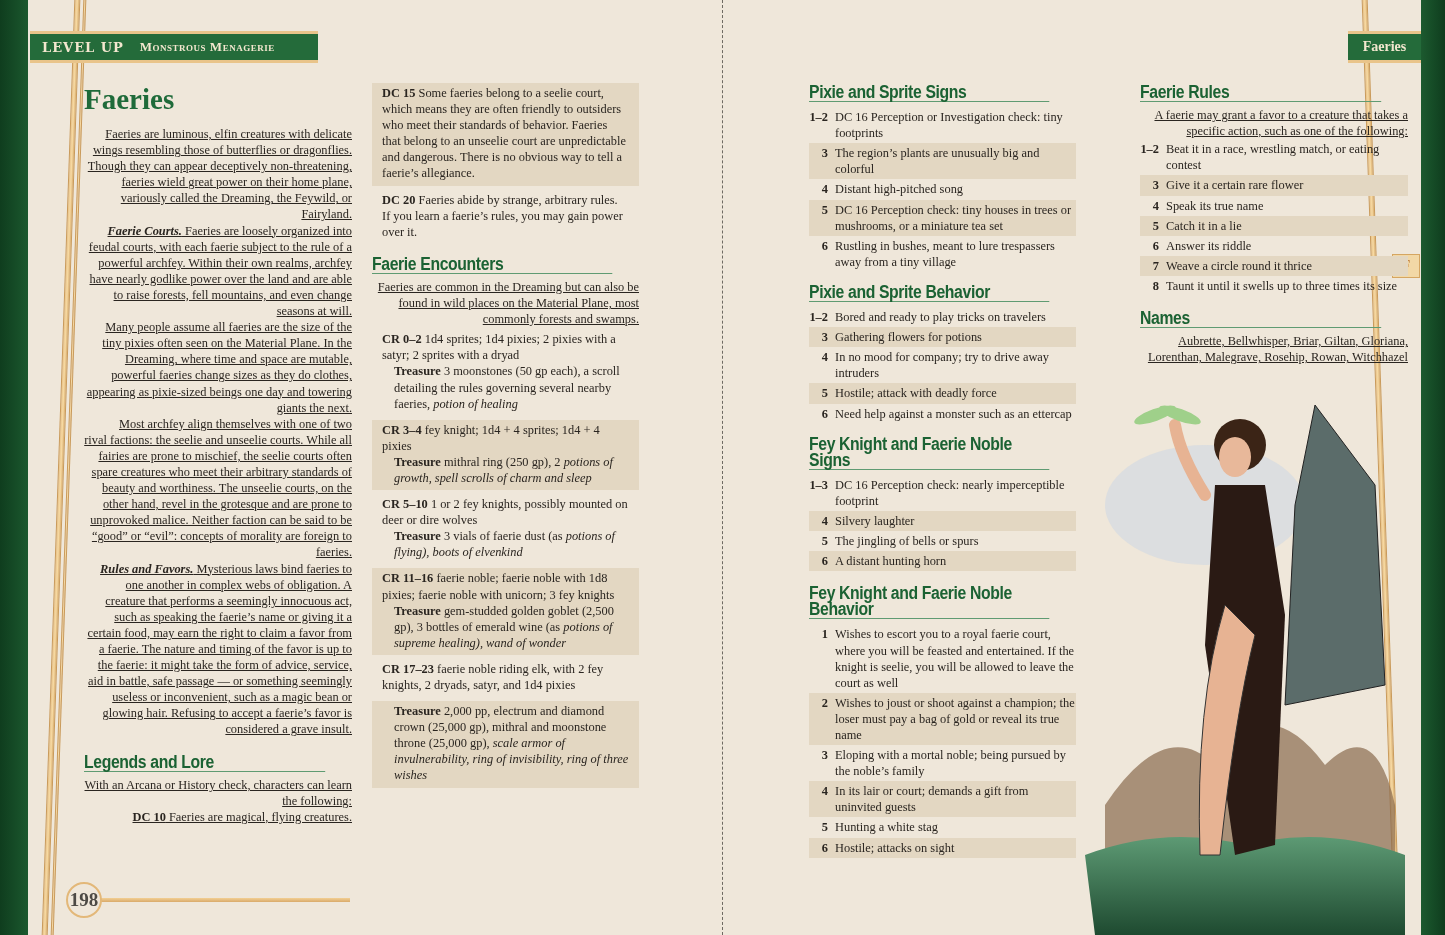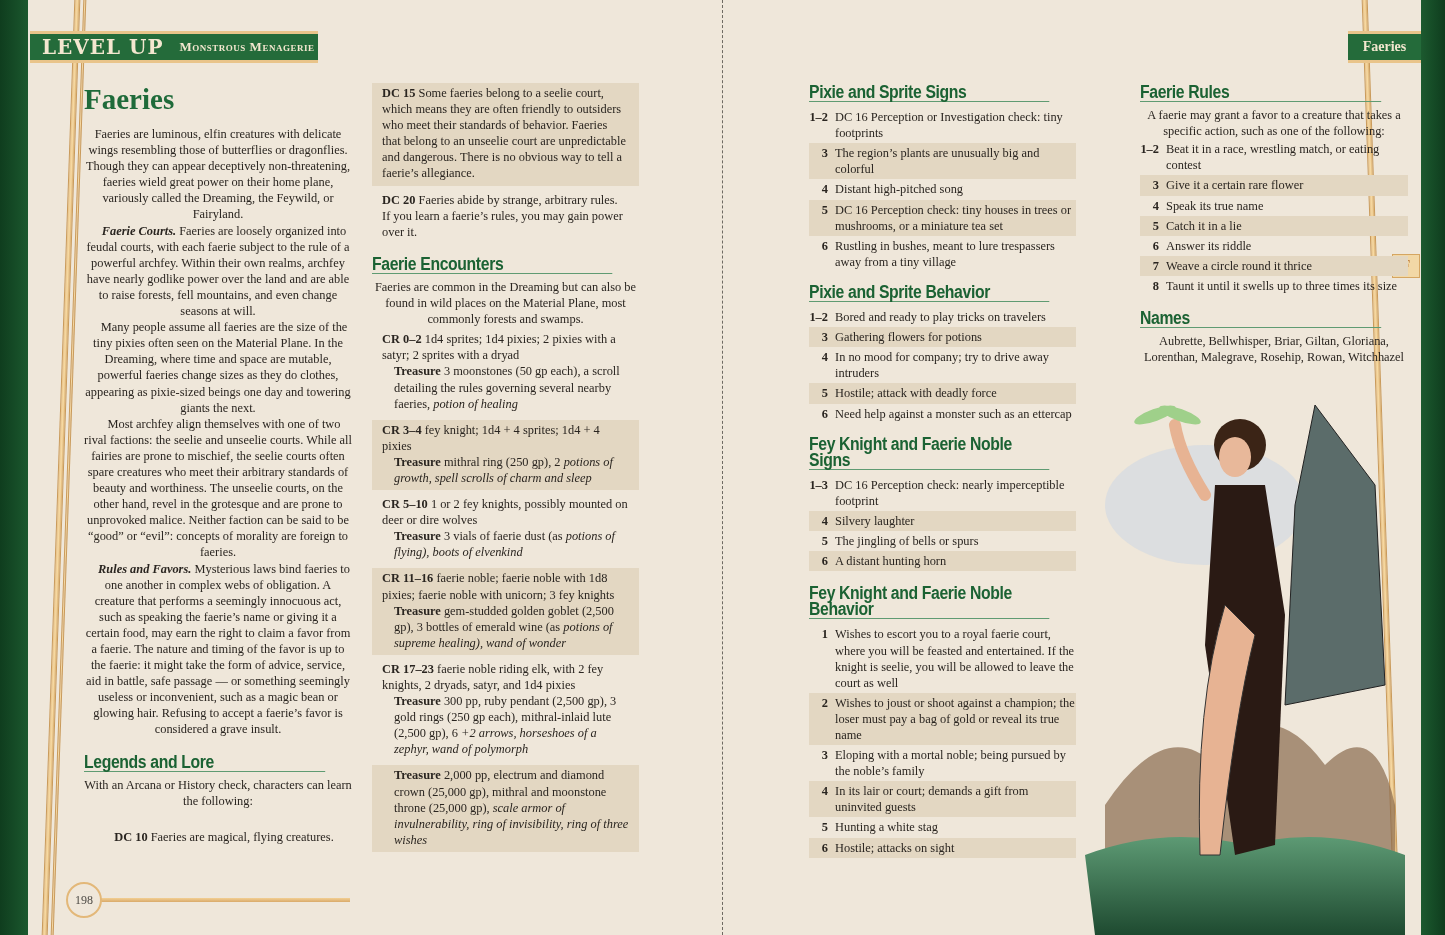--- a/index.html
+++ b/index.html
@@ -42,46 +42,46 @@
   }
   
   .banner {
     position: absolute; height: 32px; background: #246b3a;
     border-top: 3px solid #e9c48a; border-bottom: 3px solid #e9c48a;
     display: flex; align-items: center;
   }
   .banner-left { left: 30px; top: 31px; width: 288px; padding-left: 12px; }
   .banner-right { left: 1348px; top: 31px; width: 73px; justify-content: center; }
   .brand {
-    color: #f3e7cf; font-family: "DejaVu Serif", serif; font-size: 20px;
+    color: #f3e7cf; font-family: "DejaVu Serif", serif; font-size: 13px;
     letter-spacing: 1px; font-weight: bold; margin-right: 16px;
   }
   .book-title {
     color: #f3e7cf; font-size: 13px; font-variant: small-caps;
     font-weight: bold; letter-spacing: 0.5px; font-family: "Liberation Serif", serif;
   }
   .chapter-tab { color: #f3e7cf; font-size: 14px; font-weight: bold; }
 
   .page-num {
     position: absolute; width: 36px; height: 36px; border-radius: 50%;
     border: 2px solid #e3b879; display: flex; align-items: center;
-    justify-content: center; font-size: 12px; font-weight: normal; color: #4d4a45;
+    justify-content: center; font-size: 19px; font-weight: bold; color: #4d4a45;
     background: #efe7da;
   }
   .page-num.right { background: #2d6a42; color: #f3e7cf; }
 
   .thumb-tab {
     position: absolute; left: 1392px; top: 254px; width: 28px; height: 24px;
     background: #f2d8a6; border: 1px solid #d5a662; color: #c0813e;
     font-weight: bold; font-size: 14px; display: flex; align-items: center; justify-content: center;
   }
 
   
   .col { position: absolute; font-size: 12.4px; line-height: 16.1px; }
-  .col p { text-align: center; }
+  .col p { text-align: right; text-decoration: underline; }
   .col p.indent { text-indent: 12px; }
   .title {
     font-family: "Liberation Serif", serif; font-weight: bold; color: #1f6b3a;
     font-size: 29px; line-height: 34px; margin-bottom: 10px;
   }
   .h2 {
     font-family: "Liberation Sans Narrow", "Liberation Sans", sans-serif;
     font-weight: bold; color: #1b6233; font-size: 17.5px; letter-spacing: -0.4px;
     border-bottom: 1.5px solid #5f9b72; padding-bottom: 1px; margin-bottom: 5px;
     transform: scaleX(0.9); transform-origin: left;
@@ -134,21 +134,21 @@
 
   <div class="col" style="left:84px; top:82px; width:268px;">
     <div class="title">Faeries</div>
     <p>Faeries are luminous, elfin creatures with delicate wings resembling those of butterflies or dragonflies. Though they can appear deceptively non-threatening, faeries wield great power on their home plane, variously called the Dreaming, the Feywild, or Fairyland.</p>
     <p class="indent"><span class="b i">Faerie Courts.</span><span> Faeries are loosely organized into feudal courts, with each faerie subject to the rule of a powerful archfey. Within their own realms, archfey have nearly godlike power over the land and are able to raise forests, fell mountains, and even change seasons at will.</span></p>
     <p class="indent">Many people assume all faeries are the size of the tiny pixies often seen on the Material Plane. In the Dreaming, where time and space are mutable, powerful faeries change sizes as they do clothes, appearing as pixie-sized beings one day and towering giants the next.</p>
     <p class="indent">Most archfey align themselves with one of two rival factions: the seelie and unseelie courts. While all fairies are prone to mischief, the seelie courts often spare creatures who meet their arbitrary standards of beauty and worthiness. The unseelie courts, on the other hand, revel in the grotesque and are prone to unprovoked malice. Neither faction can be said to be “good” or “evil”: concepts of morality are foreign to faeries.</p>
     <p class="indent"><span class="b i">Rules and Favors.</span><span> Mysterious laws bind faeries to one another in complex webs of obligation. A creature that performs a seemingly innocuous act, such as speaking the faerie’s name or giving it a certain food, may earn the right to claim a favor from a faerie. The nature and timing of the favor is up to the faerie: it might take the form of advice, service, aid in battle, safe passage — or something seemingly useless or inconvenient, such as a magic bean or glowing hair. Refusing to accept a faerie’s favor is considered a grave insult.</span></p>
     <div class="h2" style="margin-top:16px;">Legends and Lore</div>
     <p>With an Arcana or History check, characters can learn the following:</p>
-    <p style="padding-left:12px; margin-top:20px;"><span class="b">DC 10</span><span> Faeries are magical, flying creatures.</span></p>
+    <p style="padding-left:12px; margin-top:0;"><span class="b">DC 10</span><span> Faeries are magical, flying creatures.</span></p>
   </div>
 
   <div class="col" style="left:372px; top:81px; width:267px;">
     <div class="box"><span class="b">DC 15</span><span> Some faeries belong to a seelie court, which means they are often friendly to outsiders who meet their standards of behavior. Faeries that belong to an unseelie court are unpredictable and dangerous. There is no obvious way to tell a faerie’s allegiance.</span></div>
     <div class="plain"><span class="b">DC 20</span><span> Faeries abide by strange, arbitrary rules. If you learn a faerie’s rules, you may gain power over it.</span></div>
     <div class="h2" style="margin-top:12px;">Faerie Encounters</div>
     <p>Faeries are common in the Dreaming but can also be found in wild places on the Material Plane, most commonly forests and swamps.</p>
 
     <div class="plain">
       <div><span class="b">CR 0–2</span><span> 1d4 sprites; 1d4 pixies; 2 pixies with a satyr; 2 sprites with a dryad</span></div>
@@ -161,21 +161,20 @@
     <div class="plain">
       <div><span class="b">CR 5–10</span><span> 1 or 2 fey knights, possibly mounted on deer or dire wolves</span></div>
       <div class="treasure"><span class="b">Treasure</span><span> 3 vials of faerie dust (as </span><span class="i">potions of flying), boots of elvenkind</span></div>
     </div>
     <div class="box">
       <div><span class="b">CR 11–16</span><span> faerie noble; faerie noble with 1d8 pixies; faerie noble with unicorn; 3 fey knights</span></div>
       <div class="treasure"><span class="b">Treasure</span><span> gem-studded golden goblet (2,500 gp), 3 bottles of emerald wine (as </span><span class="i">potions of supreme healing), wand of wonder</span></div>
     </div>
     <div class="plain">
       <div><span class="b">CR 17–23</span><span> faerie noble riding elk, with 2 fey knights, 2 dryads, satyr, and 1d4 pixies</span></div>
-      <div class="treasure"><span class="b">Treasure</span><span> 300 pp, ruby pendant (2,500 gp), 3 gold rings (250 gp each), mithral-inlaid lute (2,500 gp), 6 </span><span class="i">+2 arrows, horseshoes of a zephyr, wand of polymorph</span></div>
     </div>
     <div class="box">
       <div class="treasure"><span class="b">Treasure</span><span> 2,000 pp, electrum and diamond crown (25,000 gp), mithral and moonstone throne (25,000 gp), </span><span class="i">scale armor of invulnerability, ring of invisibility, ring of three wishes</span></div>
     </div>
   </div>
 
   <div class="col" style="left:809px; top:84px; width:267px;">
     <div class="h2">Pixie and Sprite Signs</div>
     <div class="rtable">
       <div class="rrow">

